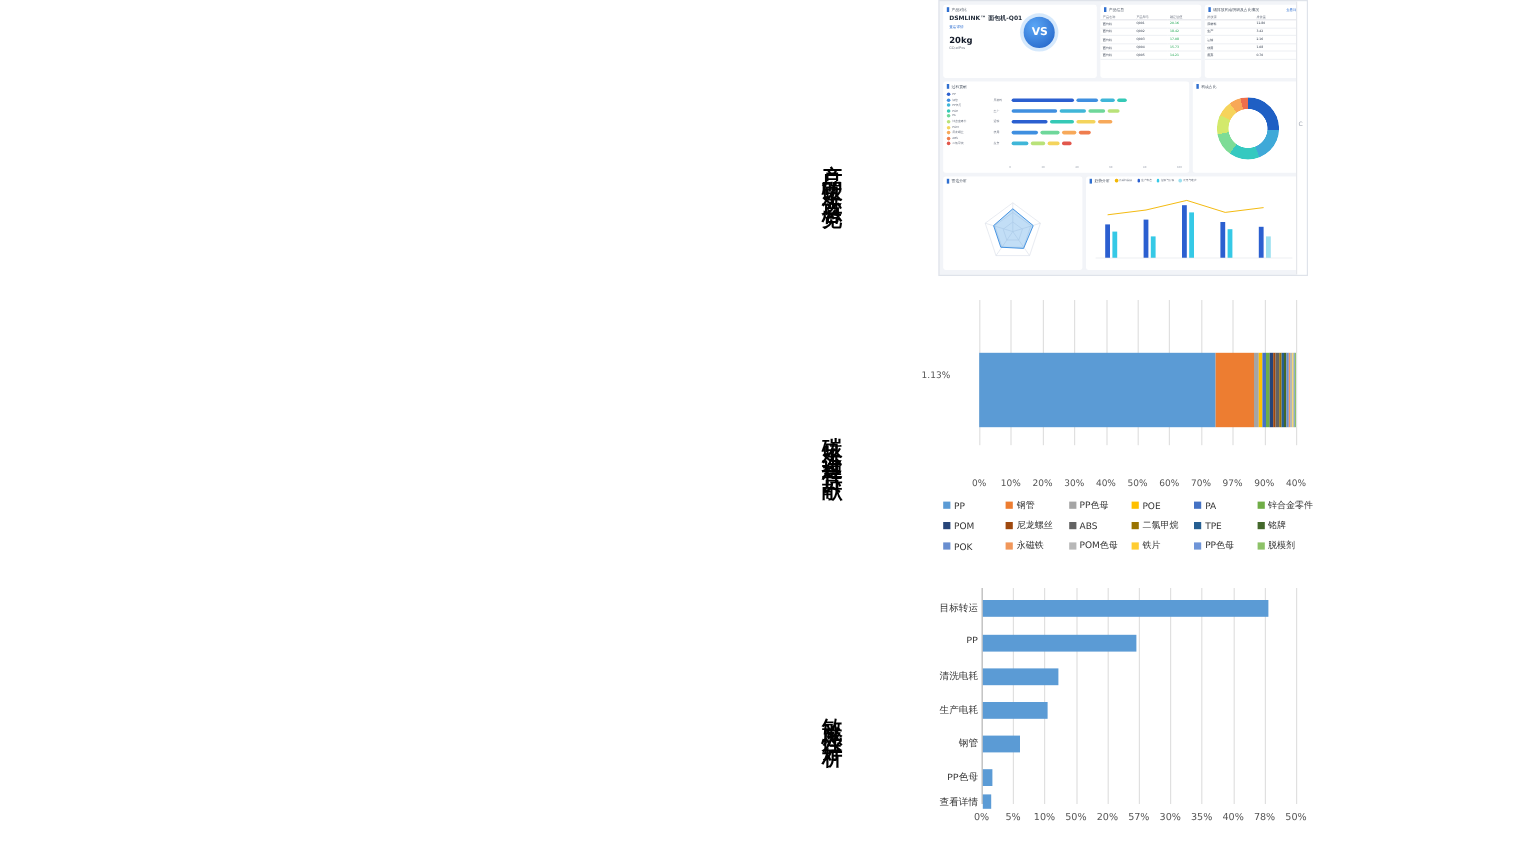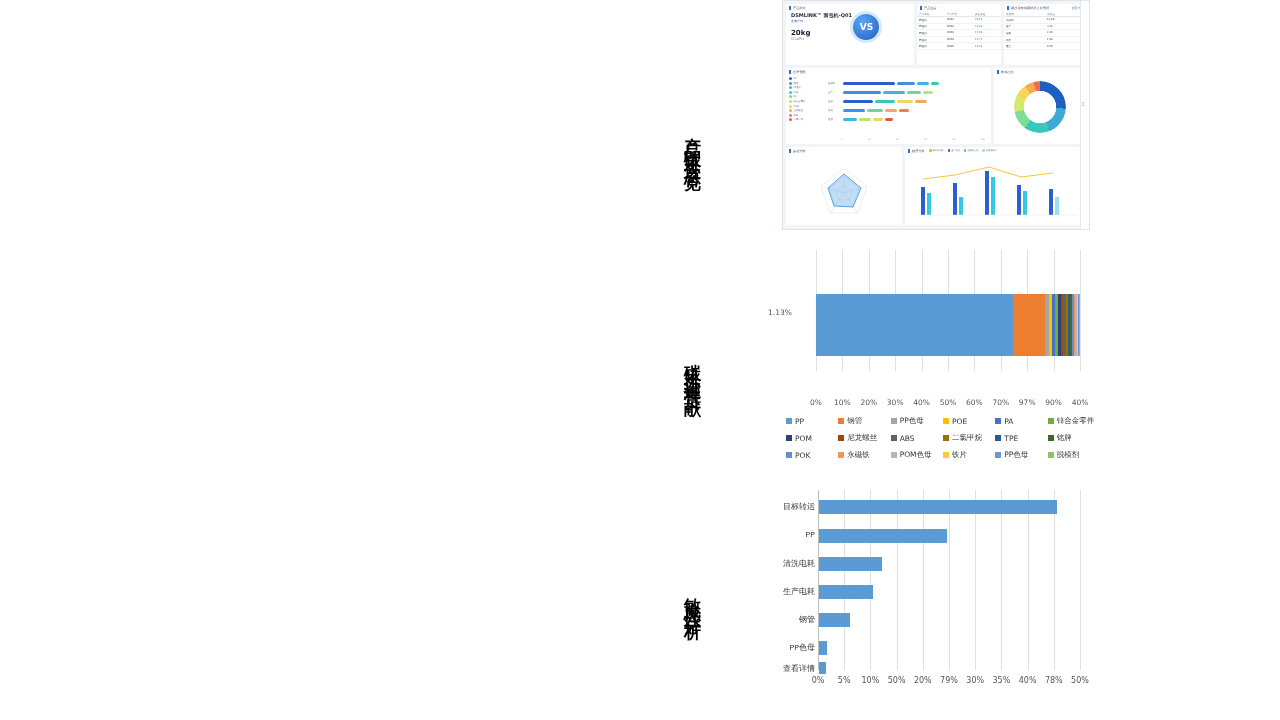--- a/index.html
+++ b/index.html
@@ -685,21 +685,21 @@
       <span class="s-rowlabel">查看详情</span>
       <i style="width:7px"></i>
     </div>
 
     <div class="s-xlabels">
       <span style="left:0%">0%</span>
       <span style="left:10%">5%</span>
       <span style="left:20%">10%</span>
       <span style="left:30%">50%</span>
       <span style="left:40%">20%</span>
-      <span style="left:50%">79%</span>
+      <span style="left:50%">57%</span>
       <span style="left:60%">30%</span>
       <span style="left:70%">35%</span>
       <span style="left:80%">40%</span>
       <span style="left:90%">78%</span>
       <span style="left:100%">50%</span>
     </div>
   </div>
 </div>
 
 </body></html>

